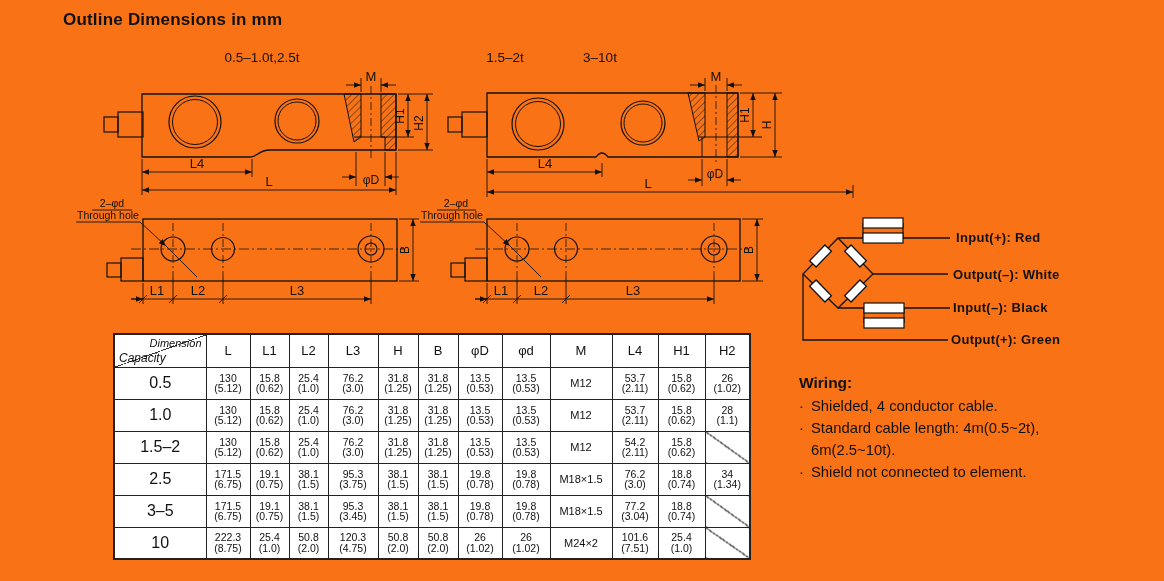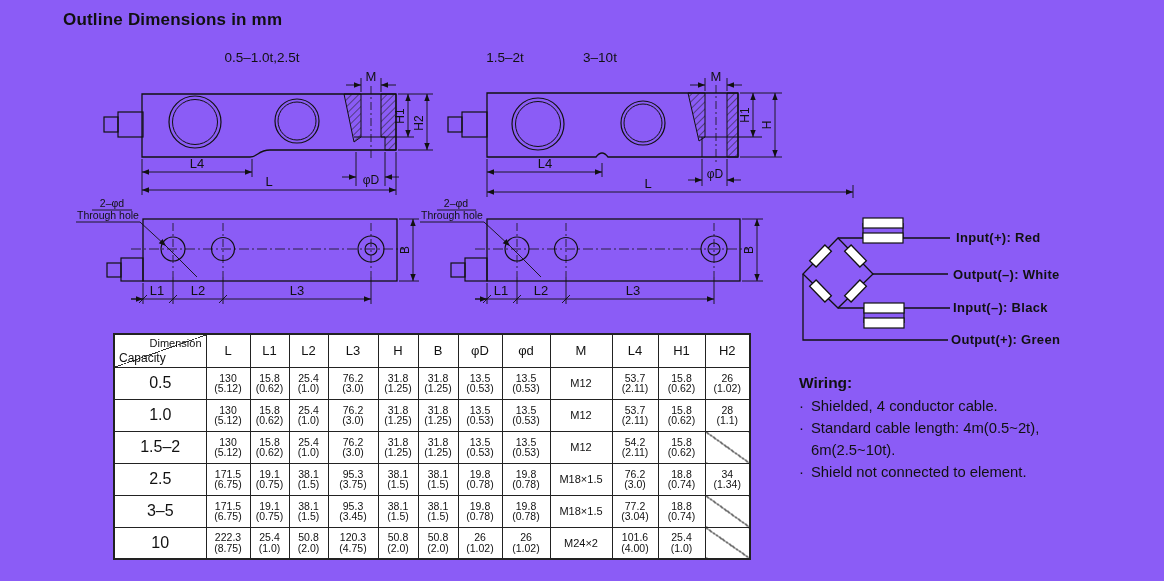--- a/index.html
+++ b/index.html
@@ -1,16 +1,16 @@
 <!DOCTYPE html>
 <html><head>
 <meta charset="utf-8">
 <style>
   html,body{margin:0;padding:0;background:#fff;}
-  .canvas{position:relative;width:1164px;height:581px;background:#8b5cf6;color:#111;
+  .canvas{position:relative;width:1164px;height:581px;background:#f97316;color:#111;
           font-family:"Liberation Sans",sans-serif;overflow:hidden;}
   .page-title{position:absolute;left:63px;top:10px;font-size:17px;font-weight:bold;letter-spacing:.2px;}
   svg.drawings{position:absolute;left:0;top:0;}
   svg.drawings text{font-family:"Liberation Sans",sans-serif;fill:#111;}
   .dimlbl{font-size:12px;}
   .dimlbl-big{font-size:13px;}
   .callout{font-size:10.5px;}
   .variant{font-size:13.5px;font-weight:500;}
   .wirelbl{font-size:13px;font-weight:600;letter-spacing:.3px;}
 
@@ -21,21 +21,21 @@
               font-weight:normal;overflow:hidden;}
   .dims-table{border:2px solid #222;}
   .dims-table thead tr{height:33px;}
   .dims-table tbody tr{height:32px;}
   .hdr{font-size:13px;}
   .cap{font-size:16px;}
   .val{font-size:10.5px;line-height:10.5px;}
   .sub{font-size:10.5px;line-height:10.5px;}
   .mcell{font-size:11px;margin-top:16px;}
   td.na{background-image:linear-gradient(to top right,transparent 48.8%,#444 48.8%,#444 51.2%,transparent 51.2%);}
-  th.corner{position:relative;background-image:linear-gradient(to bottom right,transparent 49.3%,#333 49.3%,#333 50.7%,transparent 50.7%);}
+  th.corner{position:relative;background-image:linear-gradient(to bottom right,transparent 49.3%,#333 49.3%,#333 50.7%,transparent 50.7%);font-style:italic;}
   .corner-top{position:absolute;top:2px;right:4px;font-size:11px;}
   .corner-bot{position:absolute;bottom:2px;left:4px;font-size:12px;}
 
   
   .wiring{position:absolute;left:787px;top:374px;width:258px;margin-left:12px;}
   .wiring-h{font-size:15.5px;font-weight:bold;margin:0 0 3px 0;}
   .wiring-item{font-size:14.8px;line-height:22px;padding-left:12px;text-indent:-12px;}
   .wiring-item .dot{display:inline-block;width:12px;text-indent:0;}
 </style>
 </head>
@@ -586,21 +586,21 @@
             <div class="val">26</div>
             <div class="sub">(1.02)</div>
           </td>
         <td>
             <div class="val">26</div>
             <div class="sub">(1.02)</div>
           </td>
         <td class="mcell">M24×2</td>
         <td>
             <div class="val">101.6</div>
-            <div class="sub">(4.00)</div>
+            <div class="sub">(7.51)</div>
           </td>
         <td>
             <div class="val">25.4</div>
             <div class="sub">(1.0)</div>
           </td>
         <td class="na"></td>
       </tr>
     </tbody>
   </table>
 

